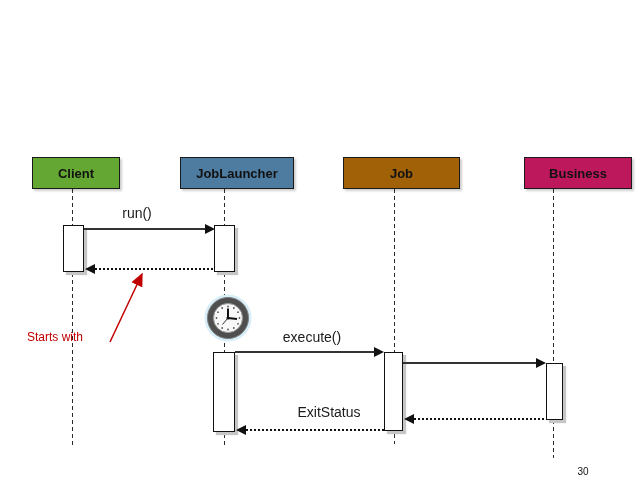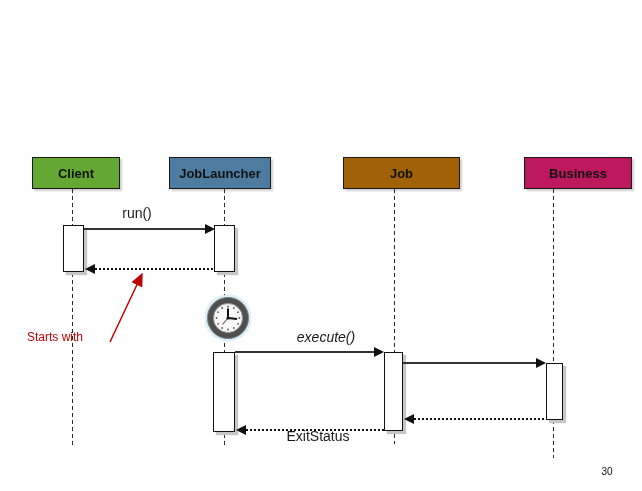--- a/index.html
+++ b/index.html
@@ -35,32 +35,32 @@
   .arr-r{position:absolute;width:0;height:0;
     border-top:5px solid transparent;border-bottom:5px solid transparent;border-left:10px solid #111;}
   .arr-l{position:absolute;width:0;height:0;
     border-top:5px solid transparent;border-bottom:5px solid transparent;border-right:10px solid #111;}
   .msg-label{
     position:absolute;font-size:14px;color:#1a1a1a;text-align:center;white-space:nowrap;
   }
   .annotation{
     position:absolute;left:27px;top:330px;font-size:12px;line-height:14px;color:#c00000;white-space:nowrap;
   }
-  .page-num{position:absolute;left:595px;top:466px;width:24px;text-align:center;font-size:10px;color:#111;}
+  .page-num{position:absolute;left:571px;top:466px;width:24px;text-align:center;font-size:10px;color:#111;}
   svg{display:block;}
 </style>
 </head>
 <body>
 
 <div id="canvas">
 
   <div class="actor" style="left: 32px; width: 88px; background-color: rgb(100, 167, 51);">
     <span>Client</span>
   </div>
-  <div class="actor" style="left: 169px; width: 102px; background-color: rgb(78, 124, 160);">
+  <div class="actor" style="left: 180px; width: 114px; background-color: rgb(78, 124, 160);">
     <span>JobLauncher</span>
   </div>
   <div class="actor" style="left: 343px; width: 117px; background-color: #a16207;">
     <span>Job</span>
   </div>
   <div class="actor" style="left: 524px; width: 108px; background-color: #be185d;">
     <span>Business</span>
   </div>
 
   <div class="lifeline" style="left:72px;top:189px;height:257px;"></div>
@@ -74,31 +74,31 @@
   <div class="activation" style="left:384px;top:352px;width:19px;height:79px;"></div>
   <div class="activation" style="left:546px;top:363px;width:17px;height:57px;"></div>
 
   <div class="msg-label" style="left:107px;top:205px;width:60px;">run()</div>
   <div class="msg-line" style="left:84px;top:228px;width:122px;"></div>
   <div class="arr-r" style="left:205px;top:224px;"></div>
 
   <div class="msg-dotted" style="left:95px;top:268px;width:120px;"></div>
   <div class="arr-l" style="left:85px;top:264px;"></div>
 
-  <div class="msg-label" style="left:281px;top:329px;width:90px;font-style:italic;">execute()</div>
+  <div class="msg-label" style="left:267px;top:329px;width:90px;">execute()</div>
   <div class="msg-line" style="left:235px;top:351px;width:139px;"></div>
   <div class="arr-r" style="left:374px;top:347px;"></div>
 
   <div class="msg-line" style="left:403px;top:362px;width:133px;"></div>
   <div class="arr-r" style="left:536px;top:358px;"></div>
 
   <div class="msg-dotted" style="left:414px;top:418px;width:132px;"></div>
   <div class="arr-l" style="left:404px;top:414px;"></div>
 
-  <div class="msg-label" style="left:268px;top:404px;width:100px;margin-top:24px;">ExitStatus</div>
+  <div class="msg-label" style="left:279px;top:404px;width:100px;">ExitStatus</div>
   <div class="msg-dotted" style="left:246px;top:429px;width:138px;"></div>
   <div class="arr-l" style="left:236px;top:425px;"></div>
 
   <div style="position:absolute;left:204px;top:294px;width:48px;height:48px;">
     <svg width="48" height="48" viewBox="0 0 48 48">
       <circle cx="24" cy="24" r="23.5" fill="#d7edf8"></circle>
       <circle cx="24" cy="24" r="20.5" fill="#4f4f4f" stroke="#7a7a7a" stroke-width="1"></circle>
       <circle cx="24" cy="24" r="14.5" fill="#f8f8f8" stroke="#9a9a9a" stroke-width="1"></circle>
       <g fill="#555">
         <circle cx="24" cy="12.5" r="0.9"></circle>

